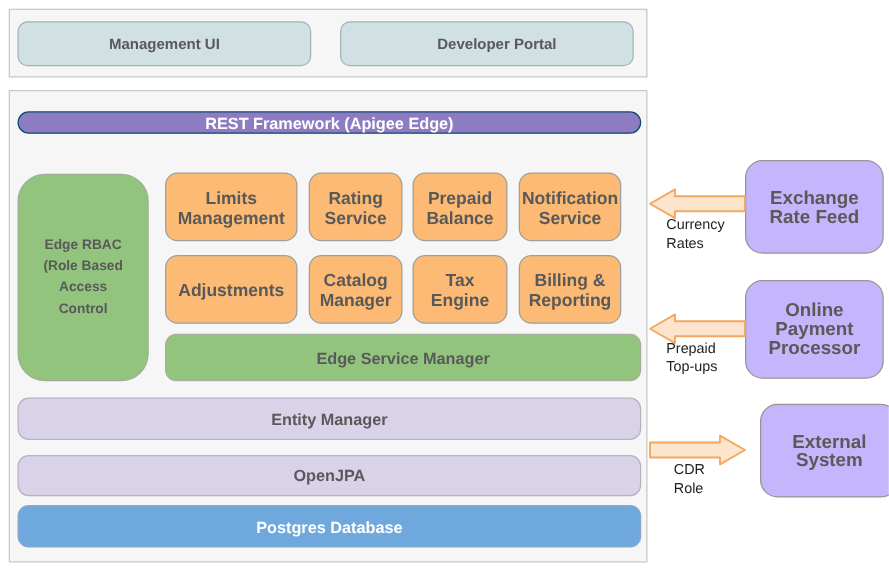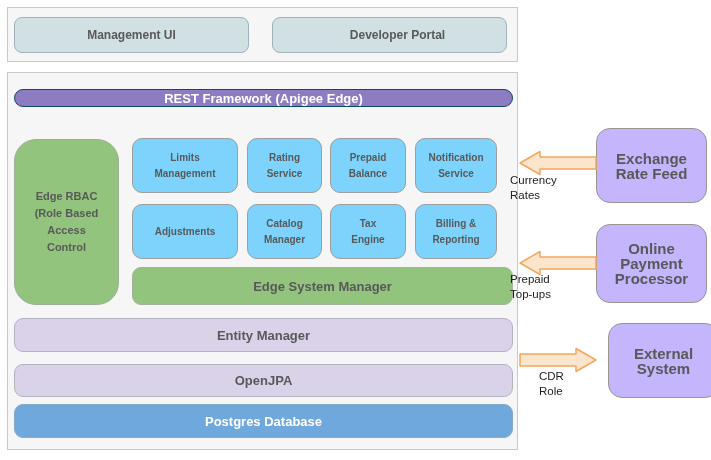--- a/index.html
+++ b/index.html
@@ -43,23 +43,23 @@
     left: 6px; top: 16px; width: 499px; height: 18px;
     background: #8e7cc3; border: 1px solid #0c4a6e; color: #ffffff;
   }
   .rbac-box {
     left: 6px; top: 66px; width: 105px; height: 166px;
     background: #93c47d; border: 1px solid #9fae98;
     border-radius: 22px;
     font-size: 11px; line-height: 17px;
   }
   .service-box {
-    background: #7dd3fc; border: 1px solid #9c9f9b;
+    background: #fdba74; border: 1px solid #9c9f9b;
     border-radius: 10px;
-    height: 55px; font-size: 10px; line-height: 16px;
+    height: 55px; font-size: 14px; line-height: 16px;
   }
   .srow1 { top: 65px; }
   .srow2 { top: 131px; }
   .scol1 { left: 124px; width: 106px; }
   .scol2 { left: 239px; width: 75px; }
   .scol3 { left: 322px; width: 76px; }
   .scol4 { left: 407px; width: 82px; }
   .esm-bar {
     left: 124px; top: 194px; width: 381px; height: 38px;
     background: #93c47d; border: 1px solid #a3b39b;
@@ -80,21 +80,21 @@
   }
   .ext-1 { top: 128px; height: 75px; }
   .ext-2 { top: 224px; height: 79px; }
   .ext-3 { top: 323px; height: 75px; margin-left: 12px; }
   .flow-arrow { position: absolute; width: 78px; height: 26px; }
   .arr-1 { left: 519px; top: 150px; }
   .arr-2 { left: 519px; top: 250px; }
   .arr-3 { left: 519px; top: 347px; }
   .flow-label {
     position: absolute;
-    left: 510px; width: 58px;
+    left: 533px; width: 58px;
     font-size: 11.5px; line-height: 15px;
     color: #222222; white-space: pre-line;
   }
   .lbl-1 { top: 173px; }
   .lbl-2 { top: 272px; }
   .lbl-3 { top: 369px; left: 539px; }
 </style>
 </head>
 <body>
 
@@ -122,21 +122,21 @@
     <div class="node service-box srow1 scol4">Notification
 Service</div>
     <div class="node service-box srow2 scol1">Adjustments</div>
     <div class="node service-box srow2 scol2">Catalog
 Manager</div>
     <div class="node service-box srow2 scol3">Tax
 Engine</div>
     <div class="node service-box srow2 scol4">Billing &amp;
 Reporting</div>
 
-    <div class="node bar esm-bar">Edge System Manager</div>
+    <div class="node bar esm-bar">Edge Service Manager</div>
     <div class="node bar lav-bar entity-bar">Entity Manager</div>
     <div class="node bar lav-bar openjpa-bar">OpenJPA</div>
     <div class="node bar postgres-bar">Postgres Database</div>
   </div>
 
   <div class="node ext-box ext-1">Exchange
 Rate Feed</div>
   <div class="node ext-box ext-2">Online
 Payment
 Processor</div>

